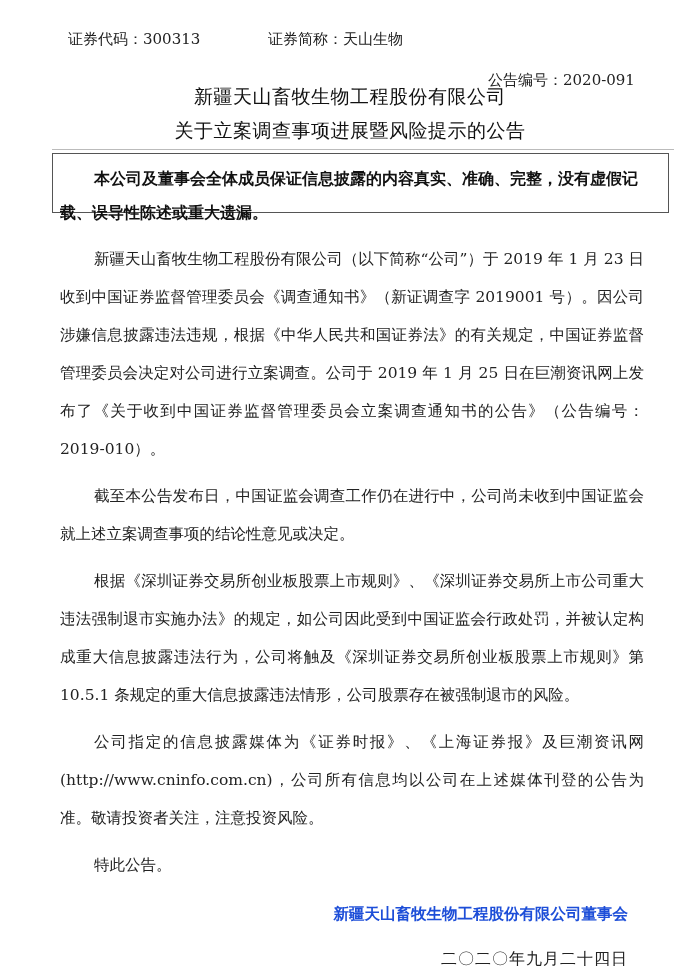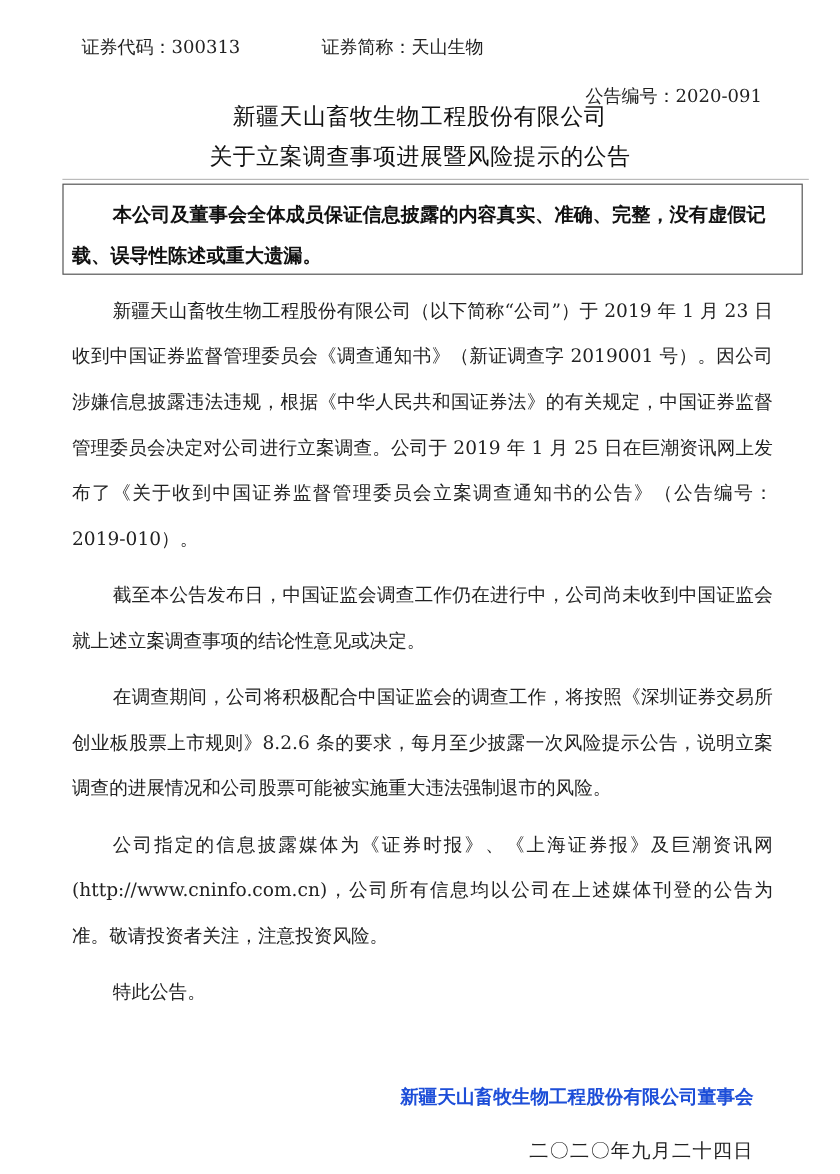--- a/index.html
+++ b/index.html
@@ -21,21 +21,21 @@
       font-family: "DejaVu Sans", "Liberation Sans", sans-serif;
       font-weight: normal; font-size: 19px; color: #111; letter-spacing: 0.5px;
     }
     .title1 { top: 84px; }
     .title2 { top: 118px; }
     .divider {
       position: absolute; top: 149px; left: 52px; width: 622px; height: 1px;
       background: #bbb;
     }
     .notice-box {
-      position: absolute; top: 153px; left: 52px; width: 617px; height: 76px;
+      position: absolute; top: 153px; left: 52px; width: 617px; height: 60px;
       border: 1.5px solid #555; box-sizing: border-box;
       font-family: "DejaVu Sans", "Liberation Sans", sans-serif;
       font-weight: bold; font-size: 16px; color: #111;
       padding: 8px 23px 0 7px; line-height: 34px;
     }
     .notice-box p { margin: 0; text-indent: 34px; }
     .body-text {
       position: absolute; left: 60px; width: 584px;
       font-size: 15.5px; line-height: 38px; color: #222;
     }
@@ -64,19 +64,19 @@
 <div class="title title2">关于立案调查事项进展暨风险提示的公告</div>
 <div class="divider"></div>
 
 <div class="notice-box">
   <p>本公司及董事会全体成员保证信息披露的内容真实、准确、完整，没有虚假记载、误导性陈述或重大遗漏。</p>
 </div>
 
 <div class="body-text p1">
   <p>新疆天山畜牧生物工程股份有限公司（以下简称“公司”）于 2019 年 1 月 23 日收到中国证券监督管理委员会《调查通知书》（新证调查字 2019001 号）。因公司涉嫌信息披露违法违规，根据《中华人民共和国证券法》的有关规定，中国证券监督管理委员会决定对公司进行立案调查。公司于 2019 年 1 月 25 日在巨潮资讯网上发布了《关于收到中国证券监督管理委员会立案调查通知书的公告》（公告编号：2019-010）。</p>
   <p>截至本公告发布日，中国证监会调查工作仍在进行中，公司尚未收到中国证监会就上述立案调查事项的结论性意见或决定。</p>
-  <p>在调查期间，公司将积极配合中国证监会的调查工作，将按照《深圳证券交易所创业板股票上市规则》8.2.6 条的要求，每月至少披露一次风险提示公告，说明立案调查的进展情况和公司股票可能被实施重大违法强制退市的风险。</p>
+  <p>根据《深圳证券交易所创业板股票上市规则》、《深圳证券交易所上市公司重大违法强制退市实施办法》的规定，如公司因此受到中国证监会行政处罚，并被认定构成重大信息披露违法行为，公司将触及《深圳证券交易所创业板股票上市规则》第 10.5.1 条规定的重大信息披露违法情形，公司股票存在被强制退市的风险。</p>
   <p>公司指定的信息披露媒体为《证券时报》、《上海证券报》及巨潮资讯网(http://www.cninfo.com.cn)，公司所有信息均以公司在上述媒体刊登的公告为准。敬请投资者关注，注意投资风险。</p>
   <p>特此公告。</p>
 </div>
 
 <div class="signature">新疆天山畜牧生物工程股份有限公司董事会</div>
 <div class="date">二〇二〇年九月二十四日</div>
 
 </body></html>

